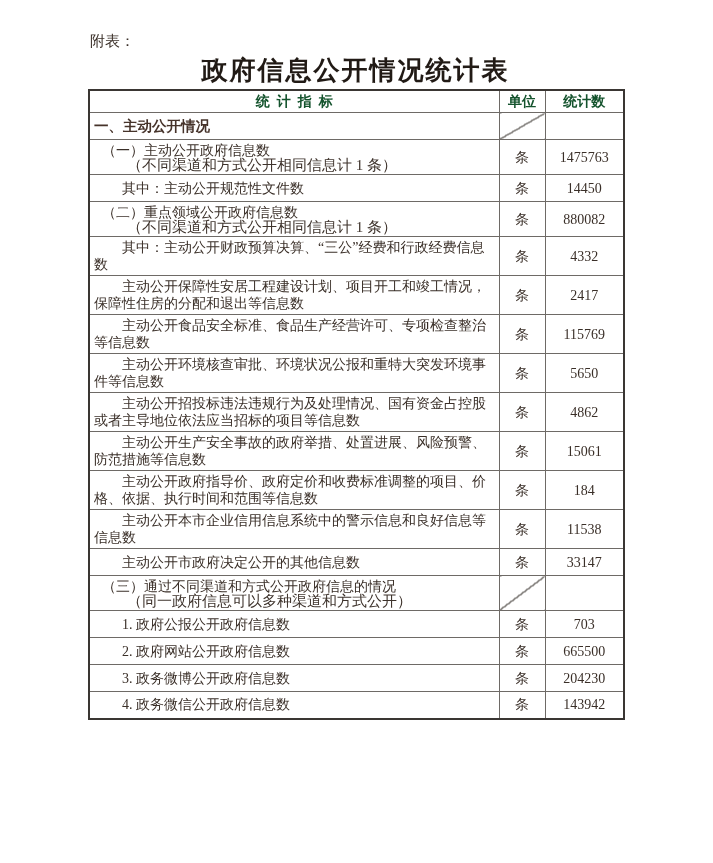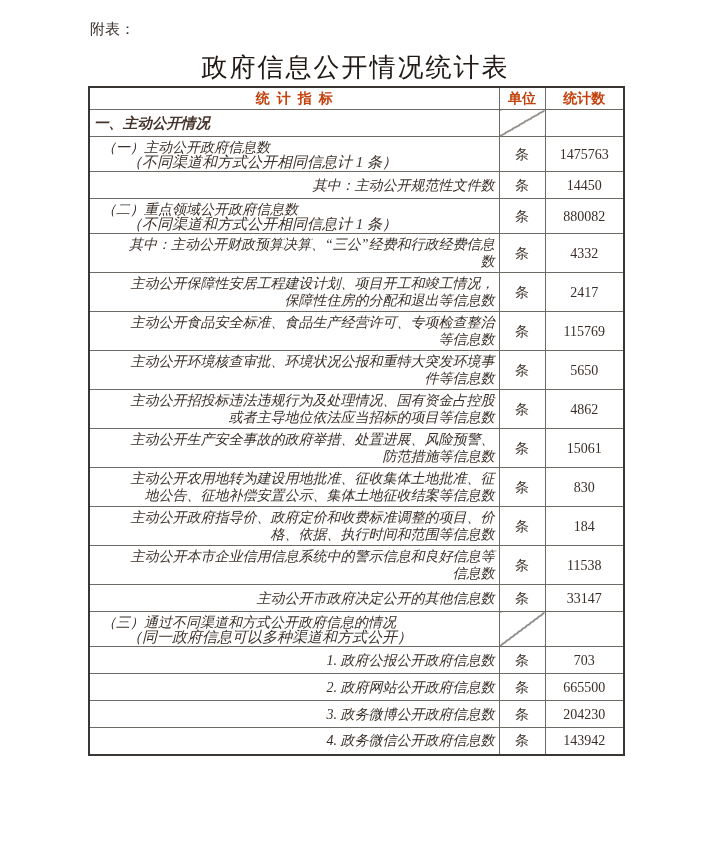--- a/index.html
+++ b/index.html
@@ -9,37 +9,37 @@
     width: 713px;
     height: 863px;
     overflow: hidden;
     font-family: "Liberation Serif", "DejaVu Serif", serif;
     color: #3a2f28;
   }
   .page {
     box-sizing: border-box;
     width: 713px;
     height: 651px;
-    padding-top: 20px;
+    padding-top: 32px;
   }
   .fubiao {
     margin-left: 90px;
     font-size: 15px;
     line-height: 18px;
   }
   .content {
     width: 535px;
     margin-left: 88px;
   }
   .title {
-    margin: 14px 0 2px 0;
+    margin: 5px 0 2px 0;
     text-align: center;
     font-size: 26px;
     line-height: 32px;
-    font-weight: normal;
+    font-weight: bold;
     letter-spacing: 2px;
     color: #211a15;
   }
   .subtitle {
     text-align: center;
     font-size: 13px;
     line-height: 16px;
     margin-bottom: 9px;
     color: #352c26;
   }
@@ -53,32 +53,31 @@
     border: 1px solid #6e6a66;
     vertical-align: middle;
     box-sizing: border-box;
   }
   table.stats th {
     font-size: 14px;
     font-weight: bold;
     padding: 2px 2px;
     height: 22px;
     line-height: 17px;
-    color: #c2410c;
+    color: #14532d;
     text-align: center;
   }
   th.col-ind { letter-spacing: 0.5em; text-indent: 0.5em; }
   td.ind {
     font-size: 14px;
     line-height: 17px;
     padding: 2px 4px 2px 4px;
     height: 27px;
-    font-style: italic;
-  }
-  td.ind .main.hang { text-indent: 2em; text-align: right; }
+  }
+  td.ind .main.hang { text-indent: 2em; }
   td.ind .main.l1 { text-indent: 0; margin-left: 8px; }
   td.ind .main.section {
     font-weight: bold;
     font-size: 14.5px;
     color: #46332a;
   }
   td.ind .note {
     font-size: 15px;
     line-height: 13px;
     padding-left: 2.2em;
@@ -185,27 +184,20 @@
           </tr>
           <tr>
             <td class="ind">
               <div class="main hang">主动公开生产安全事故的政府举措、处置进展、风险预警、防范措施等信息数</div>
             </td>
             <td class="unit">条</td>
             <td class="val">15061</td>
           </tr>
           <tr>
             <td class="ind">
-              <div class="main hang">主动公开农用地转为建设用地批准、征收集体土地批准、征地公告、征地补偿安置公示、集体土地征收结案等信息数</div>
-            </td>
-            <td class="unit">条</td>
-            <td class="val">830</td>
-          </tr>
-          <tr>
-            <td class="ind">
               <div class="main hang">主动公开政府指导价、政府定价和收费标准调整的项目、价格、依据、执行时间和范围等信息数</div>
             </td>
             <td class="unit">条</td>
             <td class="val">184</td>
           </tr>
           <tr>
             <td class="ind">
               <div class="main hang">主动公开本市企业信用信息系统中的警示信息和良好信息等信息数</div>
             </td>
             <td class="unit">条</td>

